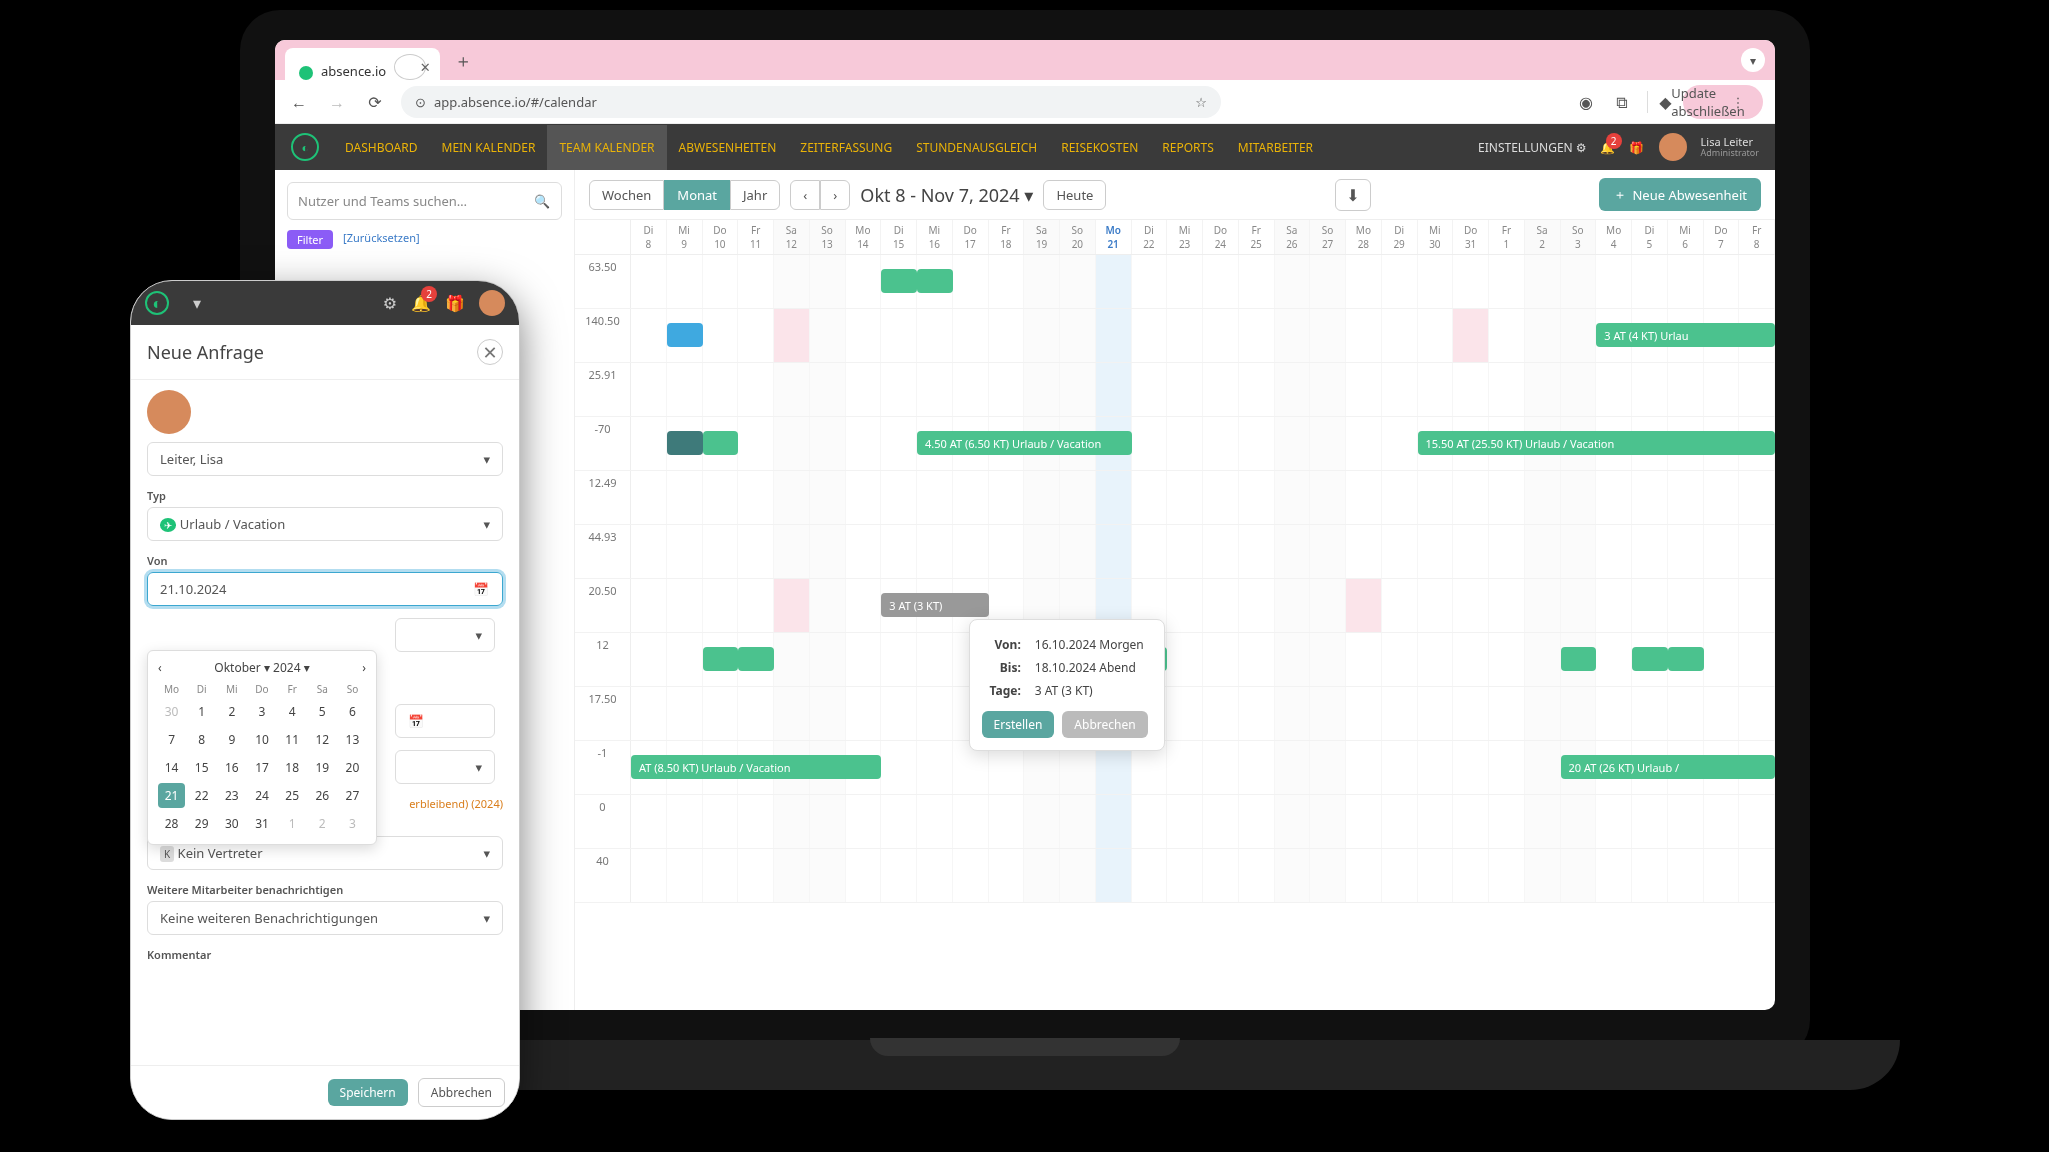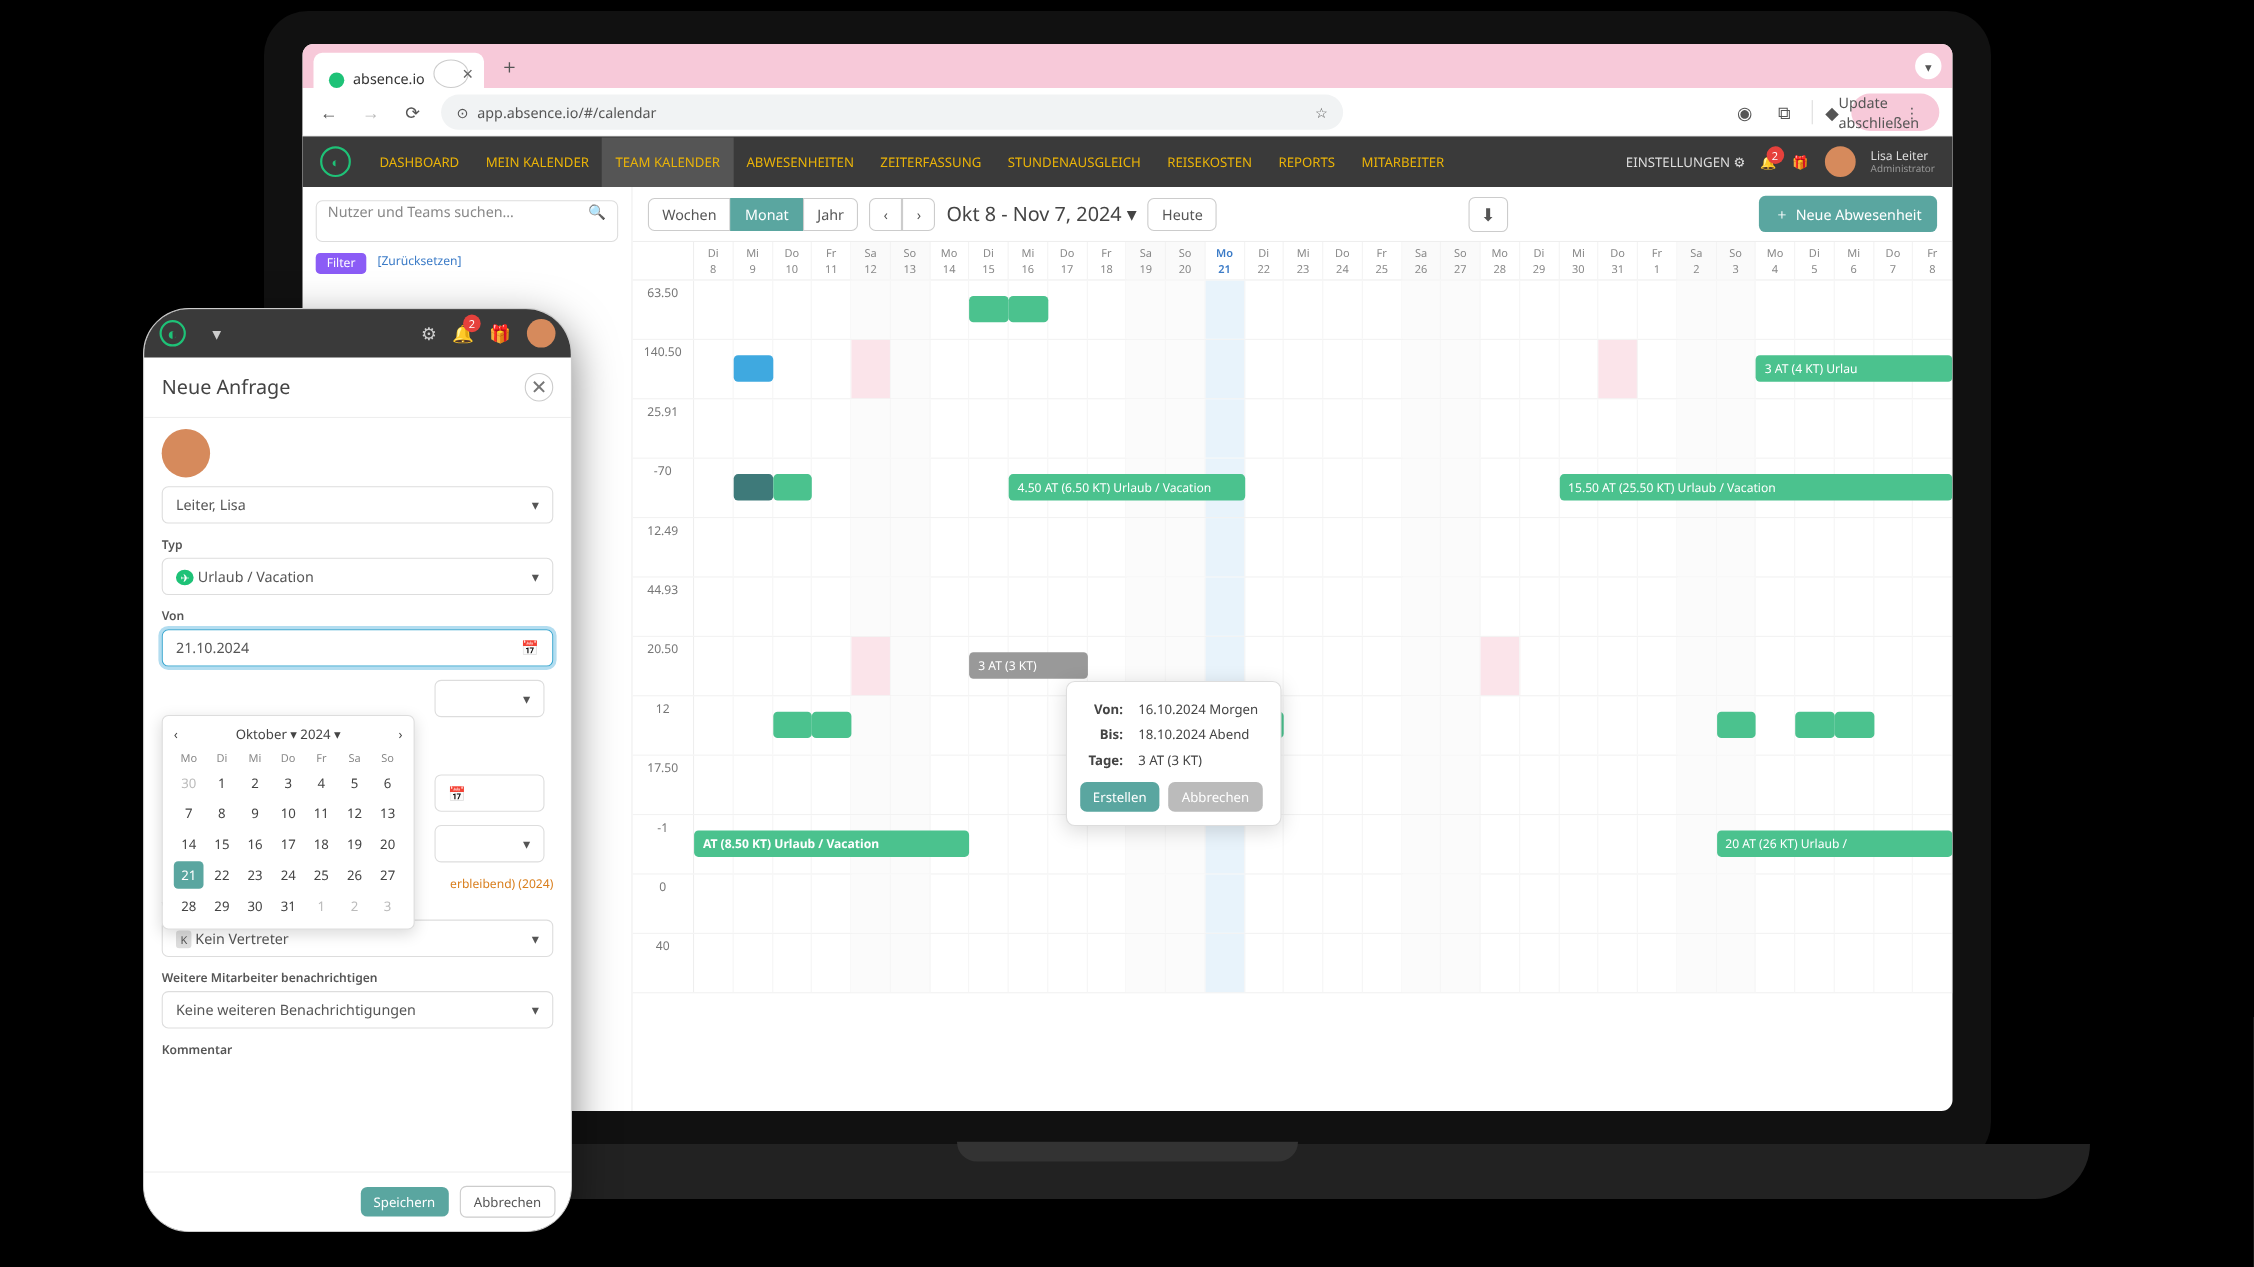--- a/index.html
+++ b/index.html
@@ -22,21 +22,21 @@
 .logo{width:28px;height:28px;border-radius:50%;border:2px solid #1ec277;display:flex;align-items:center;justify-content:center;color:#1ec277;font-weight:bold;margin-right:10px}
 .navitem{padding:14px 12px;color:#eab308;white-space:nowrap}
 .navitem.active{background:#555}
 .navright{margin-left:auto;display:flex;align-items:center;gap:14px}
 .bell{position:relative}
 .badge{position:absolute;top:-6px;right:-6px;background:#e6413c;color:#fff;border-radius:50%;width:16px;height:16px;font-size:10px;display:flex;align-items:center;justify-content:center}
 .avatar{width:28px;height:28px;border-radius:50%;background:#d68a5c}
 .userinfo{font-size:11px;line-height:1.2}
 .content{flex:1;display:flex;overflow:hidden}
 .side{width:300px;padding:12px;border-right:1px solid #eee}
-.search{border:1px solid #ddd;border-radius:6px;height:38px;display:flex;padding:0 10px;color:#888;font-size:13px}
+.search{border:1px solid #ddd;border-radius:6px;height:38px;display:flex;align-items:center;padding:0 10px;color:#888;font-size:13px}
 .filterrow{display:flex;gap:10px;margin-top:10px;font-size:11px}
 .filterbtn{background:#8b5cf6;color:#fff;padding:2px 10px;border-radius:4px}
 .resetlink{color:#3b7bc7}
 .cal{flex:1;display:flex;flex-direction:column;overflow:hidden}
 .caltop{height:50px;display:flex;align-items:center;padding:0 14px;gap:10px;border-bottom:1px solid #eee}
 .segbtn{border:1px solid #ccc;border-radius:6px;padding:5px 12px;font-size:13px;color:#555;background:#fff}
 .segbtn.sel{background:#5aa6a0;color:#fff;border-color:#5aa6a0}
 .seggrp{display:flex}
 .seggrp .segbtn{border-radius:0}
 .seggrp .segbtn:first-child{border-radius:6px 0 0 6px}
@@ -675,21 +675,21 @@
                 <div class="cell"></div>
                 <div class="cell"></div>
                 <div class="cell"></div>
                 <div class="cell wknd"></div>
                 <div class="cell wknd"></div>
                 <div class="cell"></div>
                 <div class="cell"></div>
                 <div class="cell"></div>
                 <div class="cell"></div>
                 <div class="cell"></div>
-                <div class="block g" style="left: 0%; width: 21.875%; font-weight: bold;">AT (8.50 KT) Urlaub / Vacation</div>
+                <div class="block g" style="left: 0%; width: 21.875%;">AT (8.50 KT) Urlaub / Vacation</div>
                 <div class="block g" style="left: 81.25%; width: 18.75%;">20 AT (26 KT) Urlaub /</div>
               </div>
             </div>
             <div class="calrow">
               <div class="rowlabel">0</div>
               <div style="flex: 1 1 0%; display: flex; position: relative;">
                 <div class="cell"></div>
                 <div class="cell"></div>
                 <div class="cell"></div>
                 <div class="cell"></div>

